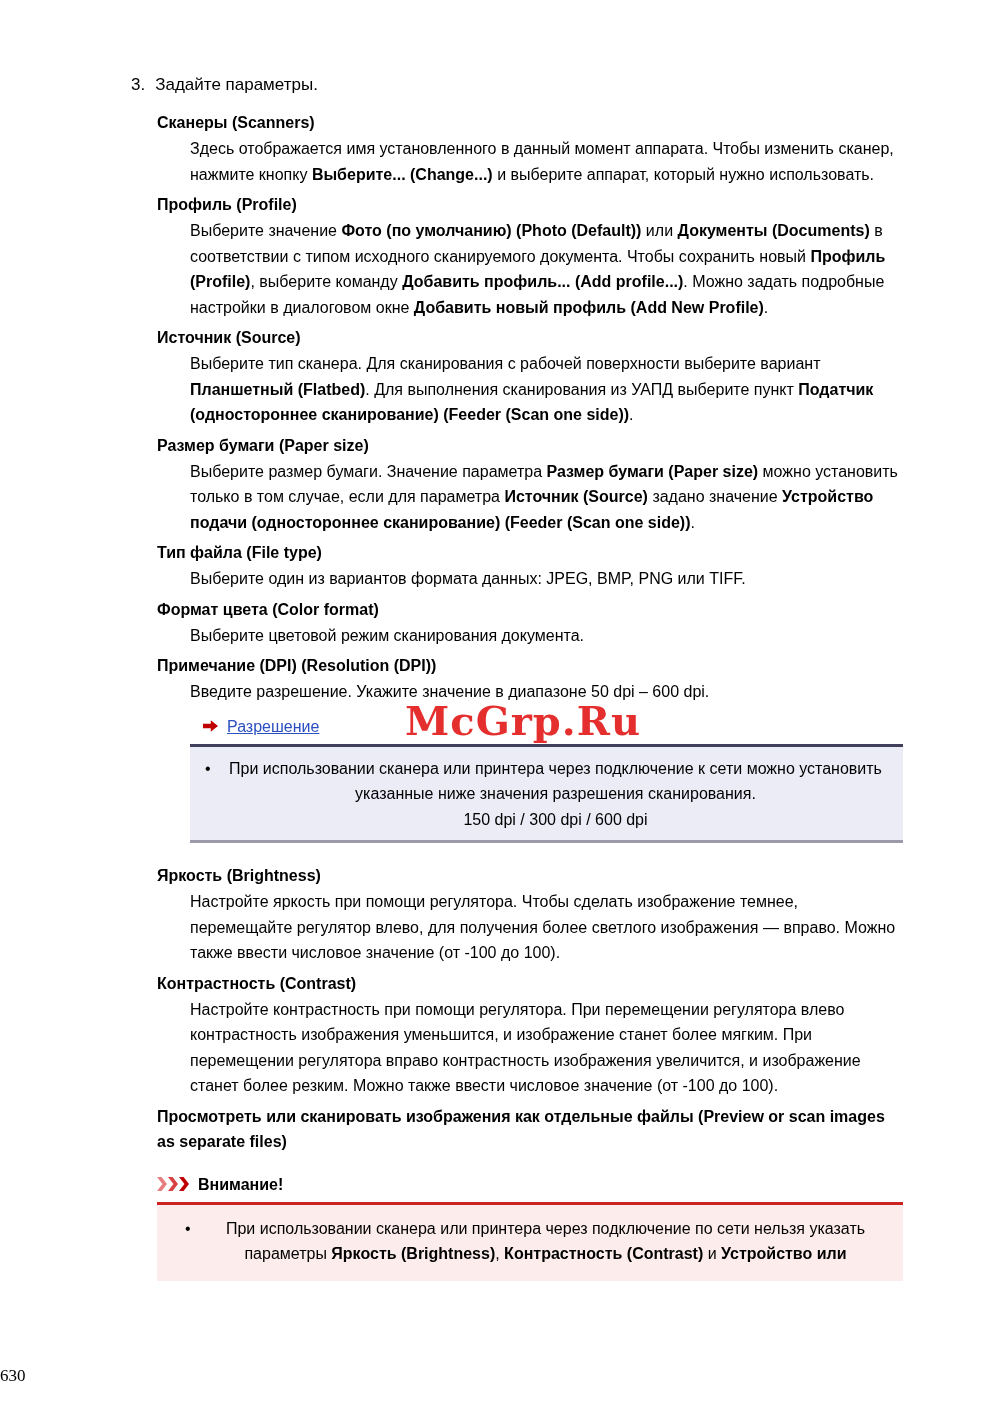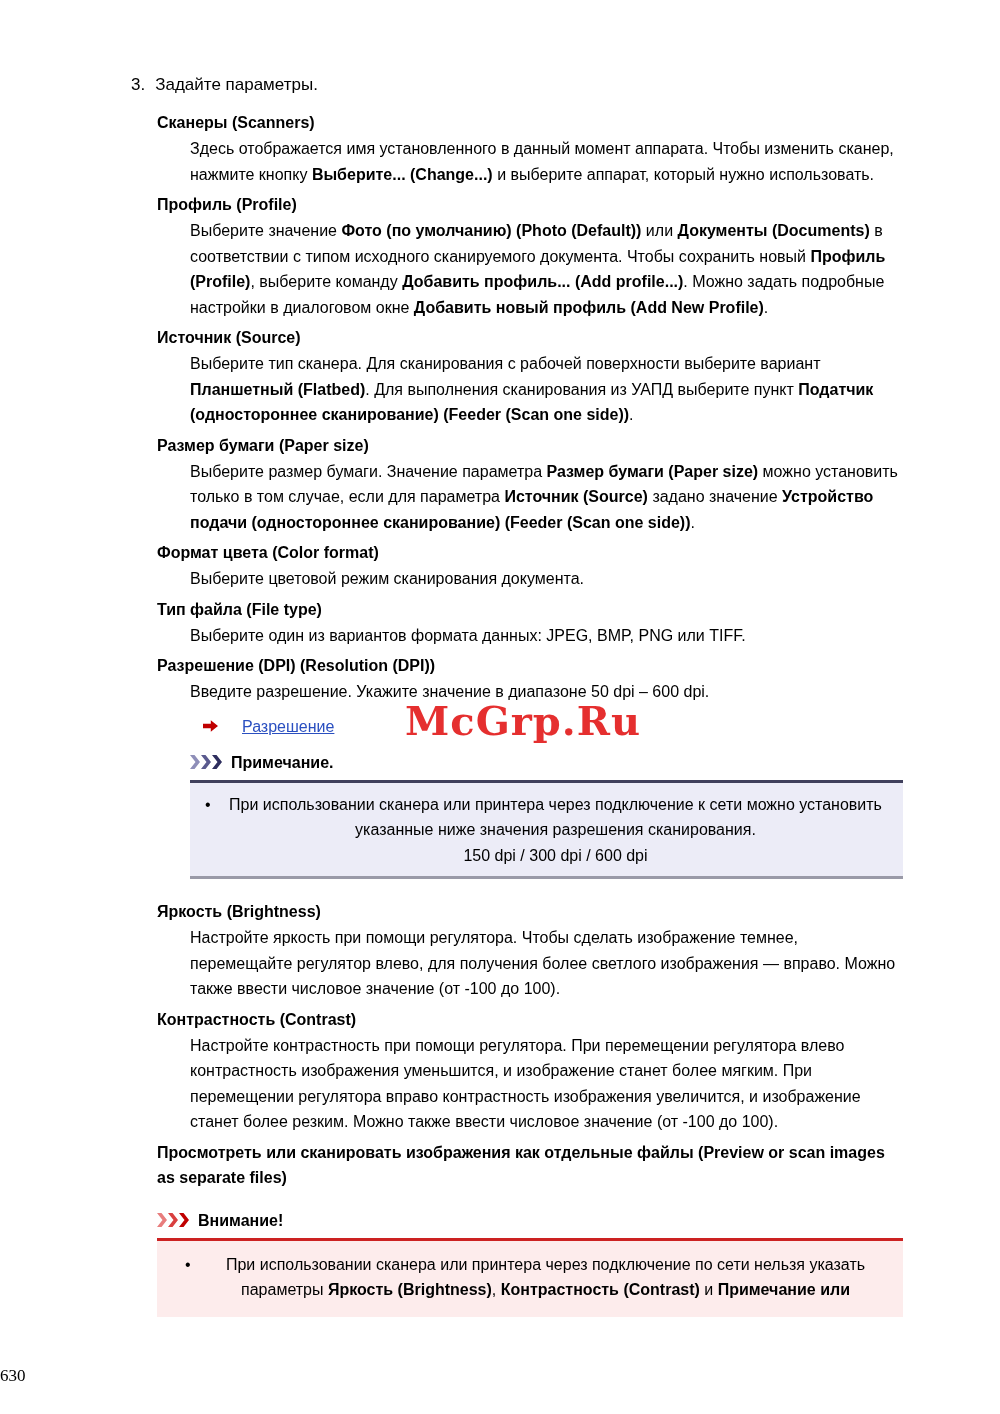--- a/index.html
+++ b/index.html
@@ -31,21 +31,21 @@
   }
   .param-body {
     margin: 1px 0 0 33px;
     line-height: 25.5px;
   }
   .b { font-weight: bold; }
 
   .ref-link-row {
     display: flex;
     align-items: center;
-    gap: 24px;
+    gap: 9px;
     margin: 9px 0 0 46px;
     line-height: 25px;
   }
   .ref-arrow {
     display: inline-block;
     width: 15px;
     height: 13px;
     background: #c00000;
     clip-path: polygon(0 32%, 52% 32%, 52% 6%, 100% 50%, 52% 94%, 52% 68%, 0 68%);
   }
@@ -150,46 +150,38 @@
       <h3 class="param-heading">Источник (Source)</h3>
       <p class="param-body"><span>Выберите тип сканера. Для сканирования с рабочей поверхности выберите вариант </span><span class="b">Планшетный (Flatbed)</span><span>. Для выполнения сканирования из УАПД выберите пункт </span><span class="b">Податчик (одностороннее сканирование) (Feeder (Scan one side))</span><span>.</span></p>
     </section>
 
     <section>
       <h3 class="param-heading">Размер бумаги (Paper size)</h3>
       <p class="param-body"><span>Выберите размер бумаги. Значение параметра </span><span class="b">Размер бумаги (Paper size)</span><span> можно установить только в том случае, если для параметра </span><span class="b">Источник (Source)</span><span> задано значение </span><span class="b">Устройство подачи (одностороннее сканирование) (Feeder (Scan one side))</span><span>.</span></p>
     </section>
 
     <section>
+      <h3 class="param-heading">Тип файла (File type)</h3>
+      <p class="param-body"><span>Выберите один из вариантов формата данных: JPEG, BMP, PNG или TIFF.</span></p>
+    </section>
+
+    <section>
       <h3 class="param-heading">Формат цвета (Color format)</h3>
       <p class="param-body"><span>Выберите цветовой режим сканирования документа.</span></p>
     </section>
 
     <section>
-      <h3 class="param-heading">Тип файла (File type)</h3>
-      <p class="param-body"><span>Выберите один из вариантов формата данных: JPEG, BMP, PNG или TIFF.</span></p>
-    </section>
-
-    <section>
-      <h3 class="param-heading">Разрешение (DPI) (Resolution (DPI))</h3>
+      <h3 class="param-heading">Примечание (DPI) (Resolution (DPI))</h3>
       <p class="param-body"><span>Введите разрешение. Укажите значение в диапазоне 50 dpi – 600 dpi.</span></p>
 
       <div class="ref-link-row">
         <span class="ref-arrow"></span>
         <a class="ref-link">Разрешение</a>
       </div>
 
-      <div class="callout-header note-header">
-        <span class="chevrons note-ch">
-            <i class="ch c1"></i>
-            <i class="ch c2"></i>
-            <i class="ch c3"></i>
-          </span>
-        <span>Примечание.</span>
-      </div>
       <div class="note-box">
         <div class="bullet-row">
           <span class="bullet">•</span>
           <div class="bullet-text">
             <div>При использовании сканера или принтера через подключение к сети можно установить указанные ниже значения разрешения сканирования.</div>
             <div>150 dpi / 300 dpi / 600 dpi</div>
           </div>
         </div>
       </div>
 
@@ -210,21 +202,21 @@
       <span class="chevrons warn-ch">
           <i class="ch c1"></i>
           <i class="ch c2"></i>
           <i class="ch c3"></i>
         </span>
       <span>Внимание!</span>
     </div>
     <div class="warn-box">
       <div class="bullet-row">
         <span class="bullet">•</span>
-        <div class="bullet-text"><span>При использовании сканера или принтера через подключение по сети нельзя указать параметры </span><span class="b">Яркость (Brightness)</span><span>, </span><span class="b">Контрастность (Contrast)</span><span> и </span><span class="b">Примечание или</span></div>
+        <div class="bullet-text"><span>При использовании сканера или принтера через подключение по сети нельзя указать параметры </span><span class="b">Яркость (Brightness)</span><span>, </span><span class="b">Контрастность (Contrast)</span><span> и </span><span class="b">Устройство или</span></div>
       </div>
     </div>
 
   </div>
 
   <div class="page-number">630</div>
 
 </div>
 
 </body></html>

